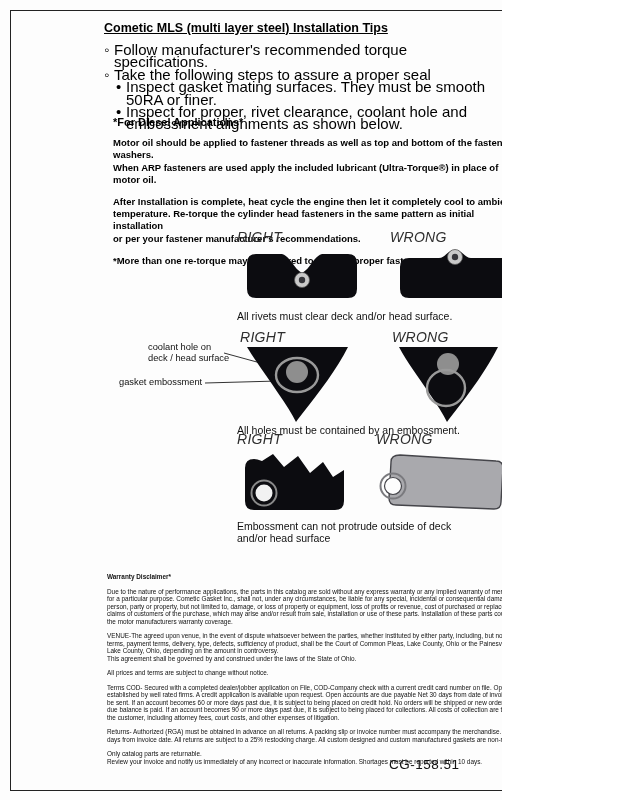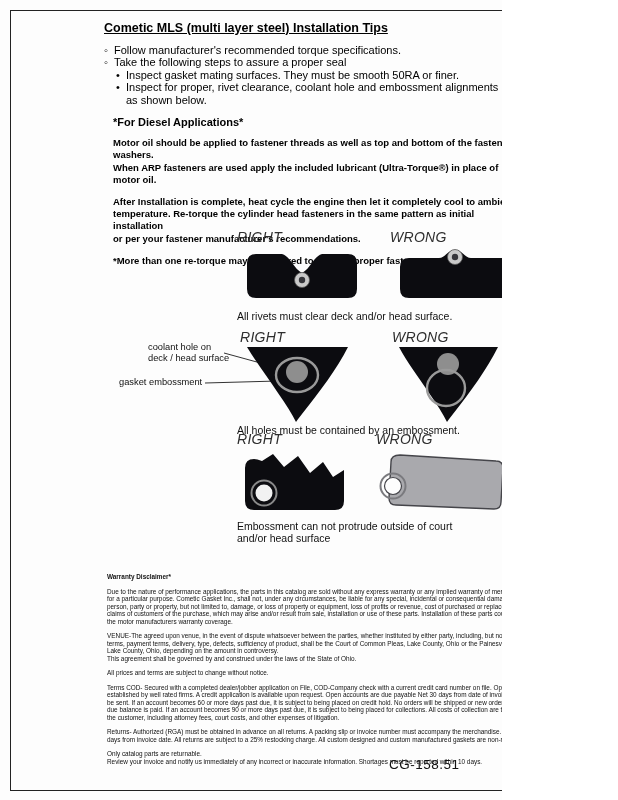--- a/index.html
+++ b/index.html
@@ -1,20 +1,20 @@
 <!DOCTYPE html>
 <html><head>
 <meta charset="utf-8">
 <style>
   html,body{margin:0;padding:0;background:#ffffff;}
   #screen{position:relative;width:502px;height:800px;background:#fdfdfd;overflow:hidden;
           font-family:"Liberation Sans",sans-serif;color:#000;}
   .frame{position:absolute;left:10px;top:10px;width:596px;height:779px;border:1px solid #222;}
   .title{position:absolute;left:104px;top:21px;margin:0;font-size:12.5px;font-weight:bold;text-decoration:underline;}
-  .tips{position:absolute;left:104px;top:44px;font-size:11px;line-height:12.4px;}
+  .tips{position:absolute;left:104px;top:44px;font-size:15px;line-height:12.4px;}
   .tip{position:relative;padding-left:10px;}
   .tip::before{content:"\25E6";position:absolute;left:0;top:0;}
   .subtip{position:relative;padding-left:22px;}
   .subtip::before{content:"\2022";position:absolute;left:12px;top:0;}
   .diesel{position:absolute;left:113px;top:116px;width:406px;font-size:9.5px;line-height:12.2px;}
   .diesel h2{margin:0 0 9px 0;font-size:11px;font-weight:bold;}
   .diesel p{margin:0 0 10px 0;white-space:pre-line;font-weight:bold;}
   .dlabel{position:absolute;font-size:14px;color:#2e2e2e;text-align:left;letter-spacing:.3px;font-style:italic;}
   .caption{position:absolute;font-size:10.5px;color:#111;}
   .callout{position:absolute;font-size:9.3px;line-height:11px;color:#111;white-space:pre-line;}
@@ -93,21 +93,21 @@
   <svg class="diag" style="left:237px;top:446px" width="115" height="72" viewBox="0 0 115 72">
     <path d="M17,13 Q8,13 8,22 L8,55 Q8,64 17,64 L98,64 Q107,64 107,55 L107,24 L96,31 L86,16 L73,27 L61,10 L47,21 L36,8 L25,15 Q20,13 17,13 Z" fill="#0c0c10"></path>
     <circle cx="27" cy="47" r="8.5" fill="#f2f2f2"></circle>
     <circle cx="27" cy="47" r="12.5" fill="none" stroke="#8a8a8a" stroke-width="2"></circle>
   </svg>
   <svg class="diag" style="left:376px;top:446px" width="130" height="72" viewBox="0 0 130 72">
     <path d="M24,9 L120,15 Q127,15 127,22 L125,56 Q125,63 118,63 L20,59 Q13,59 13,52 L15,16 Q15,9 24,9 Z" fill="#a9a9ad" stroke="#45454a" stroke-width="1.4"></path>
     <circle cx="17" cy="40" r="12.5" fill="none" stroke="#7a7a7e" stroke-width="2"></circle>
     <circle cx="17" cy="40" r="8.5" fill="#fdfdfd" stroke="#45454a" stroke-width="1.2"></circle>
   </svg>
-  <div class="caption" style="left:237px;top:520px;width:218px">Embossment can not protrude outside of court and/or head surface</div>
+  <div class="caption" style="left:237px;top:520px;width:218px">Embossment can not protrude outside of deck and/or head surface</div>
 
   <div class="warranty">
     <div class="w-head">Warranty Disclaimer*</div>
     <p>Due to the nature of performance applications, the parts in this catalog are sold without any express warranty or any implied warranty of merchantability or fitness for a particular purpose.  Cometic Gasket Inc., shall not, under any circumstances, be liable for any special, incidental or consequential damages, including, person, party or property, but not limited to, damage, or loss of property or equipment, loss of profits or revenue, cost of purchased or replacement goods, or claims of customers of the purchase, which may arise and/or result from sale, installation or use of these parts.  Installation of these parts could adversely affect the motor manufacturers warranty coverage.</p>
     <p>VENUE-The agreed upon venue, in the event of dispute whatsoever between the parties, whether instituted by either party, including, but not limited to, contract terms, payment terms, delivery, type, defects, sufficiency of product, shall be the Court of Common Pleas, Lake County, Ohio or the Painesville Municipal Court, Lake County, Ohio, depending on the amount in controversy.
 This agreement shall be governed by and construed under the laws of the State of Ohio.</p>
     <p>All prices and terms are subject to change without notice.</p>
     <p>Terms COD- Secured with a completed dealer/jobber application on File, COD-Company check with a current credit card number on file.  Open accounts may be established by well rated firms.  A credit application is available upon request.  Open accounts are due payable Net 30 days from date of invoice.  No statement will be sent.  If an account becomes 60 or more days past due, it is subject to being placed on credit hold.  No orders will be shipped or new orders accepted until past due balance is paid.  If an account becomes 90 or more days past due, it is subject to being placed for collections.  All costs of collection are the responsibility of the customer, including attorney fees, court costs, and other expenses of litigation.</p>
     <p>Returns- Authorized (RGA) must be obtained in advance on all returns.  A packing slip or invoice number must accompany the merchandise.  No returns after 30 days from invoice date.  All returns are subject to a 25% restocking charge.  All custom designed and custom manufactured gaskets are non-returnable.</p>
     <p>Only catalog parts are returnable.

